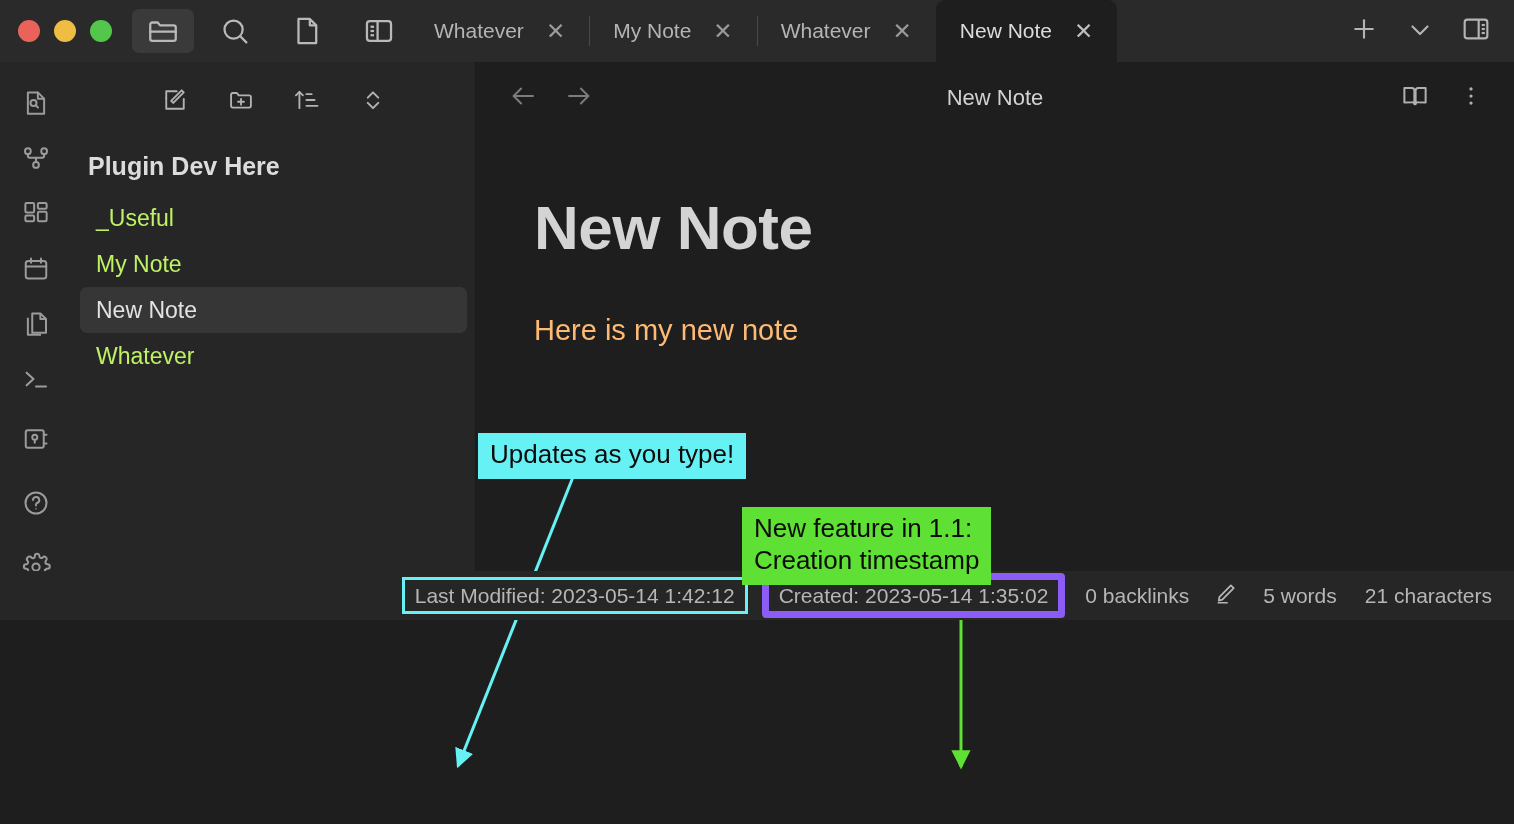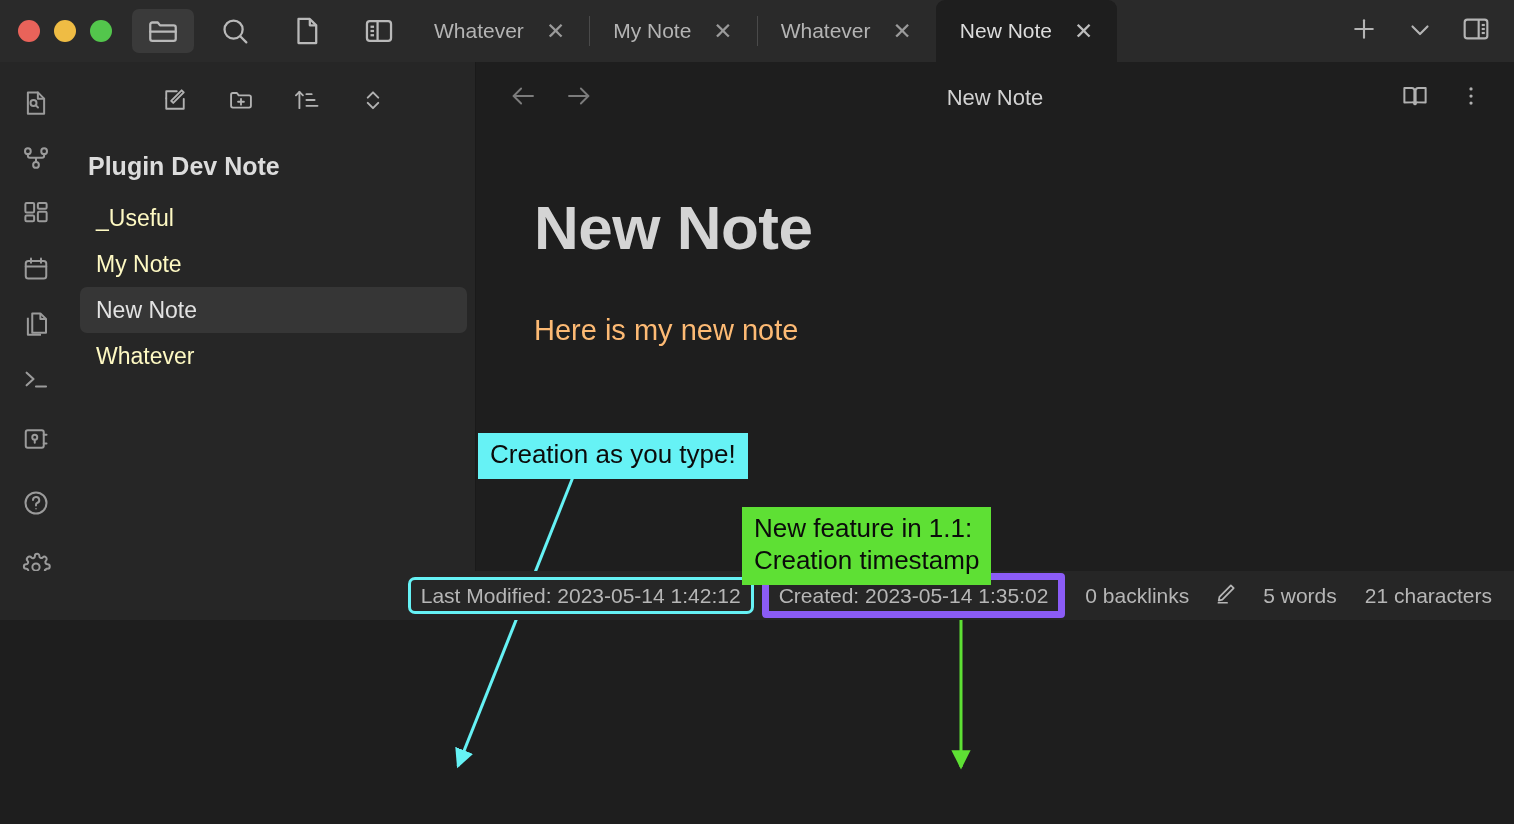--- a/index.html
+++ b/index.html
@@ -104,21 +104,21 @@
     color: #b2b2b2;
   }
   .vault-title {
     font-size: 25px; font-weight: bold; color: #dcdcdc;
     padding: 18px 0 14px 16px;
   }
   .file-list { padding: 0 8px; }
   .file-item {
     height: 46px; display: flex; align-items: center;
     padding: 0 10px 0 16px;
-    font-size: 23px; color: #fef9c3;
+    font-size: 23px; color: #bef264;
     border-radius: 7px;
   }
   .file-item.active { background: #363636; color: #e3e3e3; }
 
   
   .main { flex: 1; min-width: 0; background: #1e1e1e; display: flex; flex-direction: column; position: relative; }
   .view-header {
     height: 72px; display: flex; align-items: center;
     padding: 0 26px 0 30px; position: relative;
   }
@@ -143,21 +143,21 @@
     position: absolute; left: 0; right: 0; bottom: 0;
     height: 49px;
     background: #262626;
     display: flex; align-items: center; justify-content: flex-end;
     gap: 0px; padding-right: 8px;
     font-size: 21px; color: #b6b6b6;
     z-index: 5;
   }
   .status-item { padding: 0 14px; white-space: nowrap; line-height: 1; display: flex; align-items: center; }
   .status-item.boxed-cyan {
-    border: 3px solid #66f2f5; border-radius: 7px; padding: 5px 10px; margin-right: 8px;
+    border: 3px solid #66f2f5; border-radius: 0; padding: 5px 10px; margin-right: 14px;
   }
   .status-item.boxed-green {
     border: 7px solid #8b5cf6; border-radius: 4px; padding: 5px 10px; margin-right: 6px;
   }
   .status-pencil { color: #b6b6b6; padding: 0 10px; display: flex; align-items: center; }
 
   
   .annot {
     position: absolute; z-index: 6;
     color: #0b0b0b; font-size: 26px; line-height: 1.23;
@@ -398,21 +398,21 @@
         <div class="ex-btn">
           <span>
             <svg width="28" height="28" viewBox="0 0 24 24" fill="none" stroke="currentColor" stroke-width="1.7" stroke-linecap="round" stroke-linejoin="round">
               <polyline points="7.5,10 12,5.5 16.5,10"></polyline>
                 <polyline points="7.5,14.5 12,19 16.5,14.5"></polyline>
             </svg>
           </span>
         </div>
       </div>
 
-      <div class="vault-title">Plugin Dev Note</div>
+      <div class="vault-title">Plugin Dev Here</div>
 
       <div class="file-list">
         <div class="file-item">
           <span>_Useful</span>
         </div>
         <div class="file-item">
           <span>My Note</span>
         </div>
         <div class="file-item active">
           <span>New Note</span>
@@ -496,17 +496,17 @@
         <path d="M0,0 L6.4,3.2 L0,6.4 z" fill="#66f2f5"></path>
       </marker>
       <marker id="arrow-green" markerWidth="7" markerHeight="7" refX="5.6" refY="3.2" orient="auto">
         <path d="M0,0 L6.4,3.2 L0,6.4 z" fill="#5ee034"></path>
       </marker>
     </defs>
     <line x1="573" y1="477" x2="458" y2="766" stroke="#66f2f5" stroke-width="3" marker-end="url(#arrow-cyan)"></line>
     <line x1="961" y1="594" x2="961" y2="767" stroke="#5ee034" stroke-width="3" marker-end="url(#arrow-green)"></line>
   </svg>
 
-  <div class="annot cyan">Creation as you type!</div>
+  <div class="annot cyan">Updates as you type!</div>
   <div class="annot green">New feature in 1.1:
 Creation timestamp</div>
 
 </div>
 
 </body></html>

